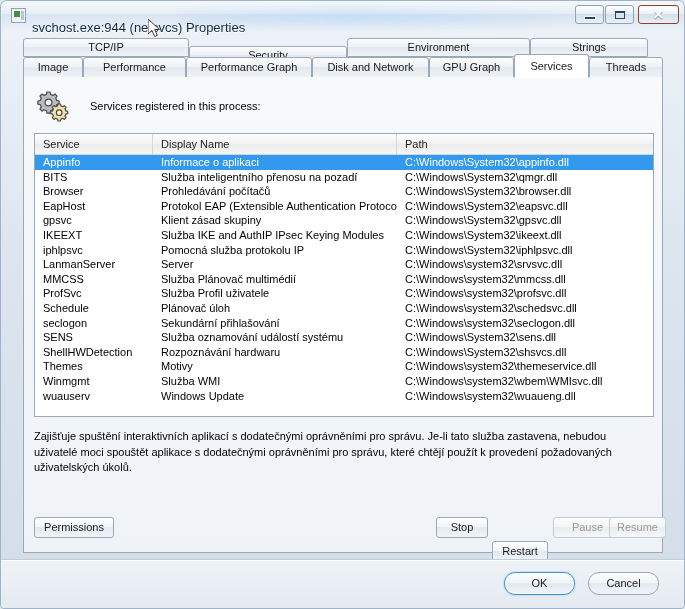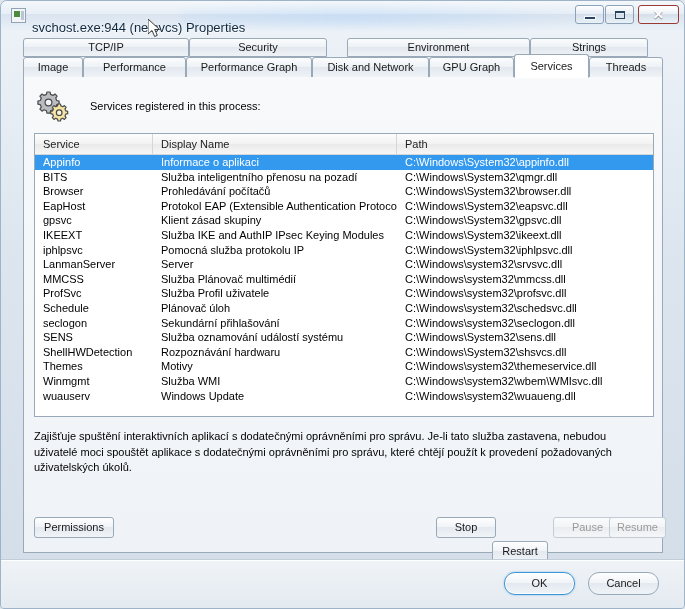--- a/index.html
+++ b/index.html
@@ -141,21 +141,21 @@
   .btn{
     position:absolute;box-sizing:border-box;height:21px;
     border:1px solid #9aa9b8;border-radius:3px;
     background:linear-gradient(#fdfefe,#f1f4f8 46%,#e3e9f0 48%,#f0f4f8);
     font-size:11px;color:#1a1a1a;text-align:center;line-height:19px;
     cursor:default;white-space:nowrap;
   }
   .btn.disabled{color:#9a9a9a;border-color:#c3ccd5;
     background:linear-gradient(#fafbfc,#f2f4f6 46%,#eaedf0 48%,#f4f6f8);}
   #btn-permissions{left:10px;top:440px;width:80px;}
-  #btn-stop{left:412px;top:440px;width:60px;}
+  #btn-stop{left:412px;top:440px;width:52px;}
   #btn-restart{left:468px;top:464px;width:56px;}
   #btn-pause{left:529px;top:440px;width:69px;}
   #btn-resume{left:585px;top:440px;width:57px;}
   
   #footer{
     position:absolute;left:0;top:558px;width:683px;height:49px;
     background:linear-gradient(#eff3f7,#e4eaf1);
     border-top:1px solid #c3cdd8;
   }
   #footer:before{
@@ -197,21 +197,21 @@
       <span class="x">✕</span>
     </div>
   </div>
 
   <svg id="cursor" viewBox="0 0 14 20">
     <polygon points="0,0 0,15 4,11.5 6.7,17.5 9.3,16.3 6.7,10.5 11.5,10.5" fill="#ffffff" stroke="#3a3a3a" stroke-width="1"></polygon>
   </svg>
 
   <div id="tabarea">
     <div class="tab row1" style="left:22px;width:166px;">TCP/IP</div>
-    <div class="tab row1" style="left:188px;width:138px;">Security</div>
+    <div class="tab row1" style="left:188px;width:158px;margin-top:8px;">Security</div>
     <div class="tab row1" style="left:346px;width:183px;">Environment</div>
     <div class="tab row1" style="left:529px;width:118px;">Strings</div>
 
     <div class="tab row2" style="left:22px;width:60px;">Image</div>
     <div class="tab row2" style="left:82px;width:103px;">Performance</div>
     <div class="tab row2" style="left:185px;width:126px;">Performance Graph</div>
     <div class="tab row2" style="left:311px;width:117px;">Disk and Network</div>
     <div class="tab row2 selected" style="left:513px;width:75px;">Services</div>
     <div class="tab row2" style="left:428px;width:85px;">GPU Graph</div>
     <div class="tab row2" style="left:588px;width:74px;">Threads</div>

